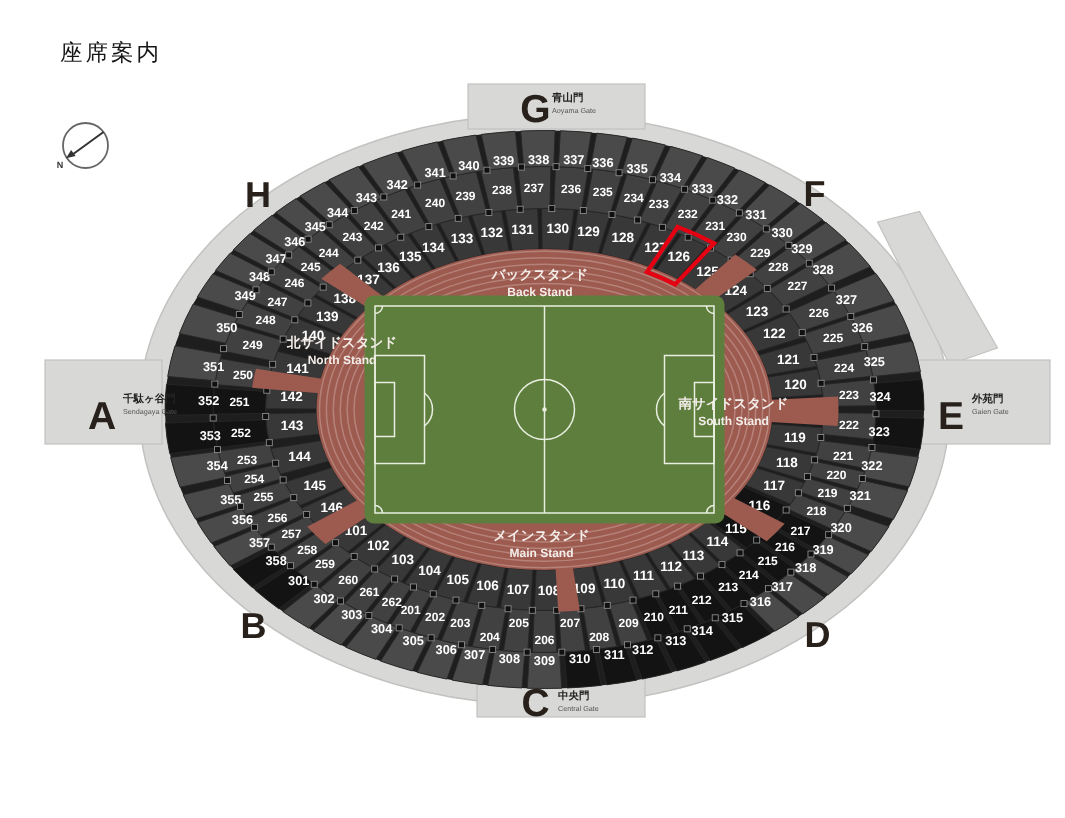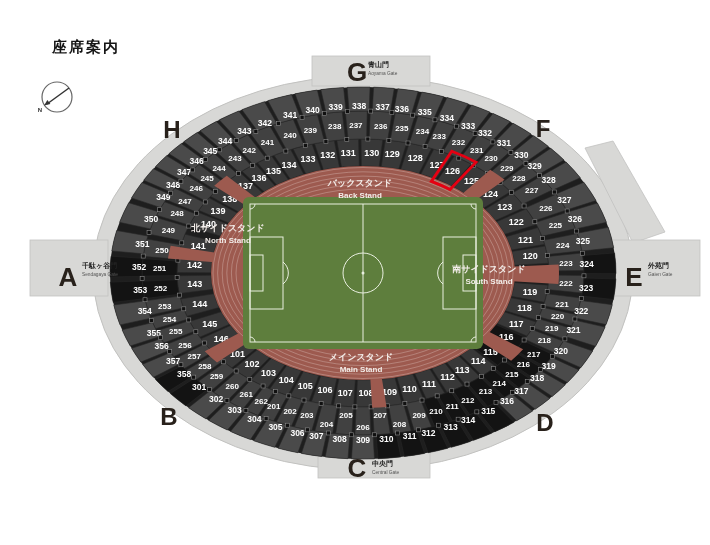--- a/index.html
+++ b/index.html
@@ -1,18 +1,18 @@
 <!DOCTYPE html>
 <html><head>
 <meta charset="utf-8">
 <style>
   html,body{margin:0;padding:0;background:#fff;}
   .page{position:relative;width:710px;height:545px;background:#ffffff;overflow:hidden;
         font-family:"Liberation Sans","DejaVu Sans",sans-serif;}
-  .title{position:absolute;left:36px;top:22px;margin:16px;font-size:15px;font-weight:bold;
+  .title{position:absolute;left:36px;top:22px;margin:4px;font-size:15px;font-weight:normal;
          color:#151515;letter-spacing:2px;}
   .map{position:absolute;left:0;top:0;width:710px;height:545px;}
   svg text{font-family:"Liberation Sans","DejaVu Sans",sans-serif;}
 </style>
 </head>
 <body>
 
 <div class="page">
   <h1 class="title">座席案内</h1>
   <div id="map" class="map"><svg viewBox="0 0 710 545" width="710" height="545">

